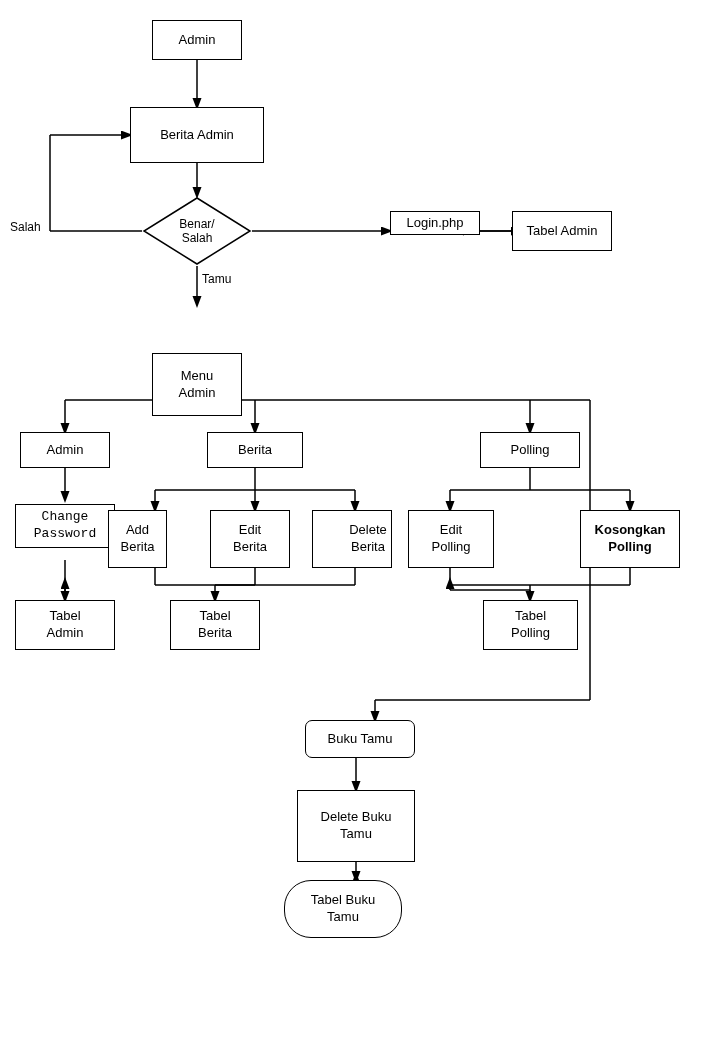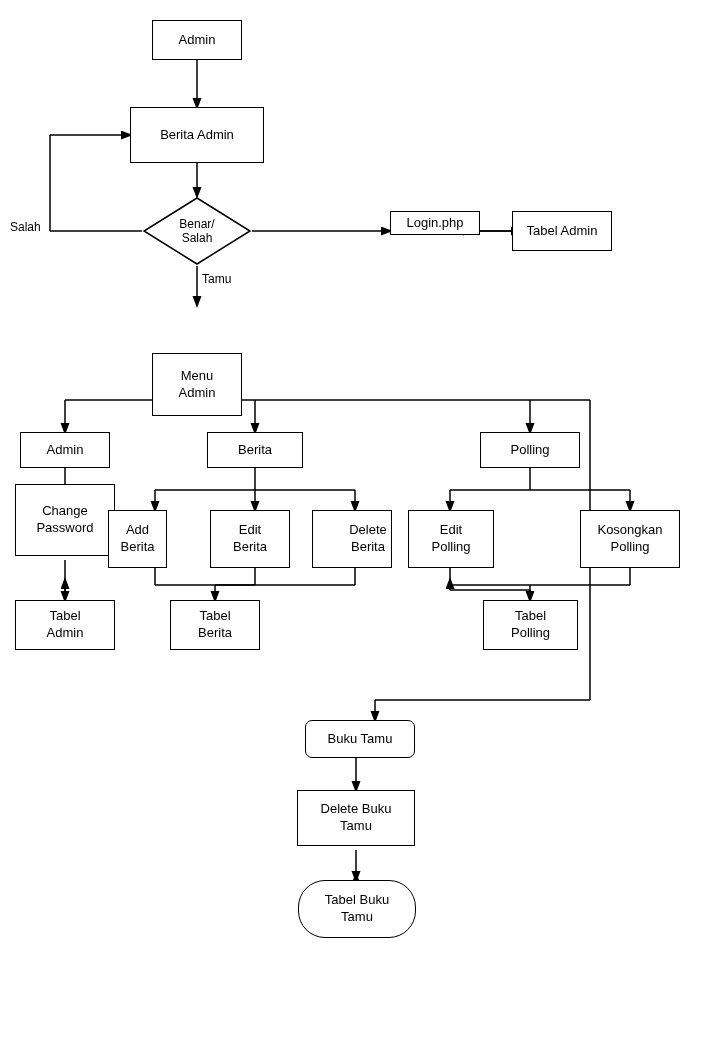--- a/index.html
+++ b/index.html
@@ -198,21 +198,21 @@
   </div>
 
   <div class="box" style="left:207px; top:432px; width:96px; height:36px;">
     <span>Berita</span>
   </div>
 
   <div class="box" style="left:480px; top:432px; width:100px; height:36px;">
     <span>Polling</span>
   </div>
 
-  <div class="box" style="left:15px; top:484px; width:100px; height:72px;">
+  <div class="box" style="left:15px; top:504px; width:100px; height:44px;font-family:Liberation Mono, monospace;">
     <span style="white-space:pre-line;">Change
 Password</span>
   </div>
 
   <div class="box" style="left:15px; top:600px; width:100px; height:50px;">
     <span style="white-space:pre-line;">Tabel
 Admin</span>
   </div>
 
   <div class="box" style="left:108px; top:510px; width:59px; height:58px;">
@@ -233,37 +233,37 @@
   <div class="box" style="left:170px; top:600px; width:90px; height:50px;">
     <span style="white-space:pre-line;">Tabel
 Berita</span>
   </div>
 
   <div class="box" style="left:408px; top:510px; width:86px; height:58px;">
     <span style="white-space:pre-line;">Edit
 Polling</span>
   </div>
 
-  <div class="box" style="left:580px; top:510px; width:100px; height:58px;">
+  <div class="box" style="left:580px; top:510px; width:100px; height:58px;font-weight:bold;">
     <span style="white-space:pre-line;">Kosongkan
 Polling</span>
   </div>
 
   <div class="box" style="left:483px; top:600px; width:95px; height:50px;">
     <span style="white-space:pre-line;">Tabel
 Polling</span>
   </div>
 
   <div class="box" style="left:305px; top:720px; width:110px; height:38px;border-radius:7px;">
     <span>Buku Tamu</span>
   </div>
 
-  <div class="box" style="left:297px; top:790px; width:118px; height:56px;">
+  <div class="box" style="left:297px; top:790px; width:118px; height:72px;">
     <span style="white-space:pre-line;">Delete Buku
 Tamu</span>
   </div>
 
-  <div class="box" style="left:298px; top:880px; width:118px; height:58px;border-radius:27px;">
+  <div class="box" style="left:284px; top:880px; width:118px; height:58px;border-radius:27px;">
     <span style="white-space:pre-line;">Tabel Buku
 Tamu</span>
   </div>
 
 </div>
 
 </body></html>

